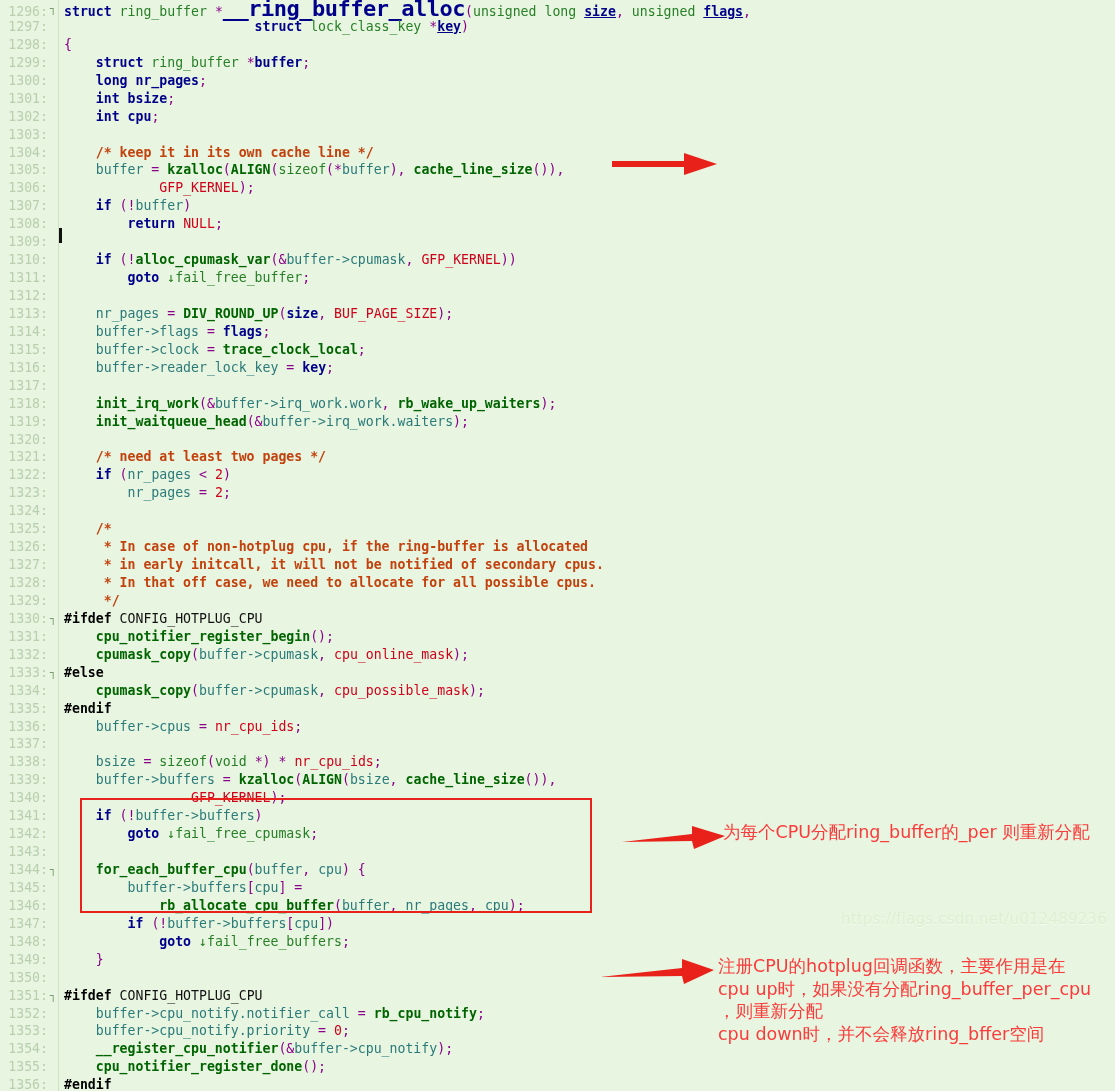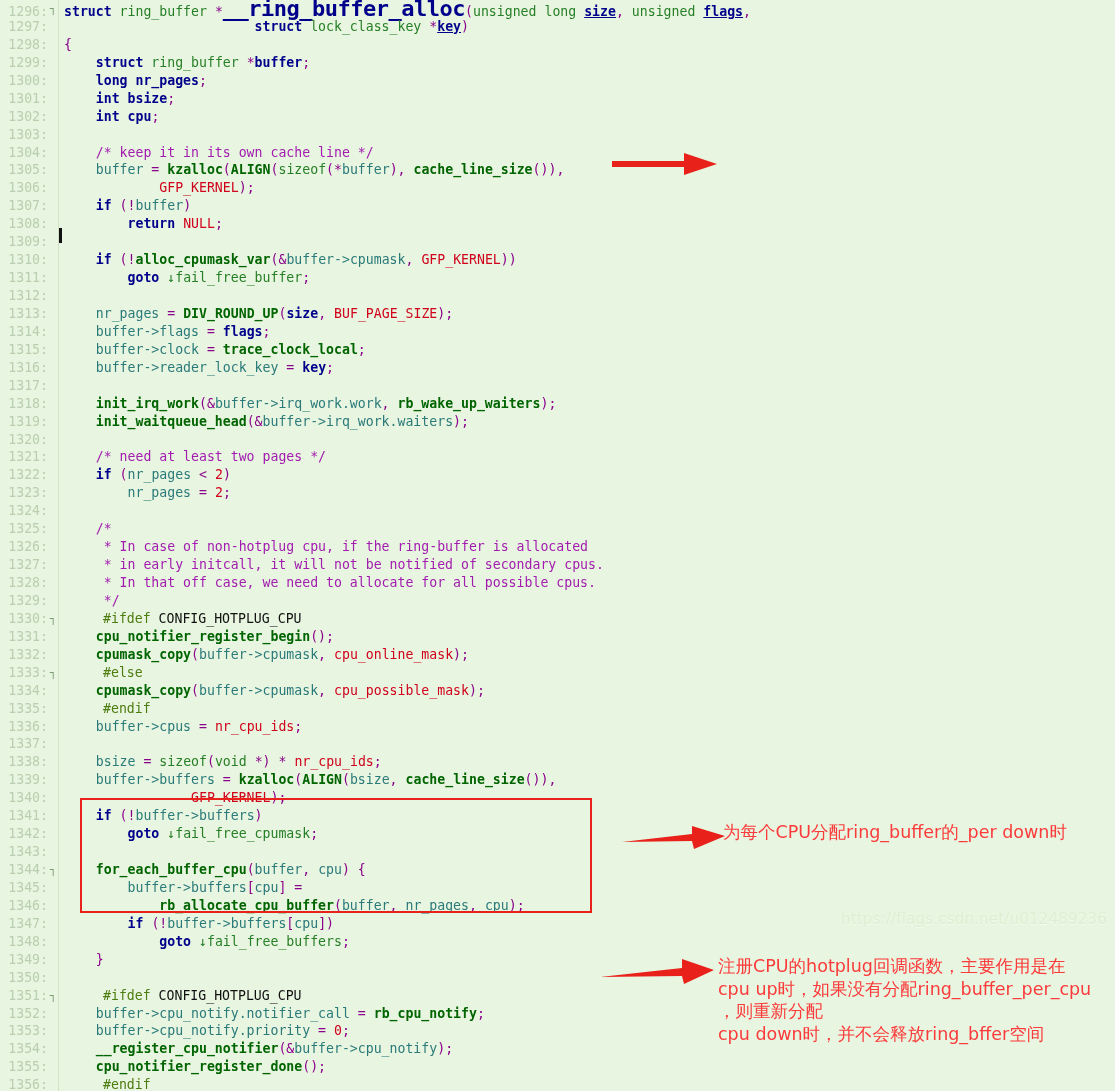--- a/index.html
+++ b/index.html
@@ -44,22 +44,22 @@
 
   
   .kw      {color:#00008b;font-weight:bold;}   
   .type    {color:#267f26;}                     
   .fn      {color:#006400;font-weight:bold;}    
   .var     {color:#2a7a7a;}                     
   .varb    {color:#00008b;font-weight:bold;}    
   .macro   {color:#d0021b;margin-top:36px;}                     
   .num     {color:#d0021b;}
   .punc    {color:#8b008b;}                     
-  .cmt     {color:#a21caf;}                     
-  .pre     {color:#4d7c0f;font-weight:normal;margin-left:39px;}
+  .cmt     {color:#c2410c;font-weight:bold;}                     
+  .pre     {color:#000000;font-weight:bold;}
   .preid   {color:#111111;}
   .ulin    {text-decoration:underline;}
   .big     {font-size:22px;font-weight:bold;color:#00008b;letter-spacing:-0.5px;}
 
   .caret{
     position:absolute;left:59px;top:228px;width:3px;height:15px;background:#111;
   }
 
   .redbox{
     position:absolute;
@@ -110,21 +110,21 @@
 
   <svg class="arrow" style="left:622px;top:822px;" width="110" height="30" viewBox="0 0 110 30">
     <polygon points="0,20 70,12 70,4 103,14 72,27 70,19" fill="#e8211a"></polygon>
   </svg>
 
   <svg class="arrow" style="left:600px;top:955px;" width="120" height="32" viewBox="0 0 120 32">
     <polygon points="0,22 82,13 82,4 114,15 84,29 82,21" fill="#e8211a"></polygon>
   </svg>
 
 
-  <div class="annot" style="left:723px;top:821px;">为每个CPU分配ring_buffer的_per down时</div>
+  <div class="annot" style="left:723px;top:821px;">为每个CPU分配ring_buffer的_per 则重新分配</div>
 
   <div class="annot" style="left:718px;top:955px;">注册CPU的hotplug回调函数，主要作用是在
 cpu up时，如果没有分配ring_buffer_per_cpu
 ，则重新分配
 cpu down时，并不会释放ring_bffer空间</div>
 
   <div class="watermark">https://flags.csdn.net/u012489236</div>
 
   <div class="scrollbar-v"></div>
 </div>

